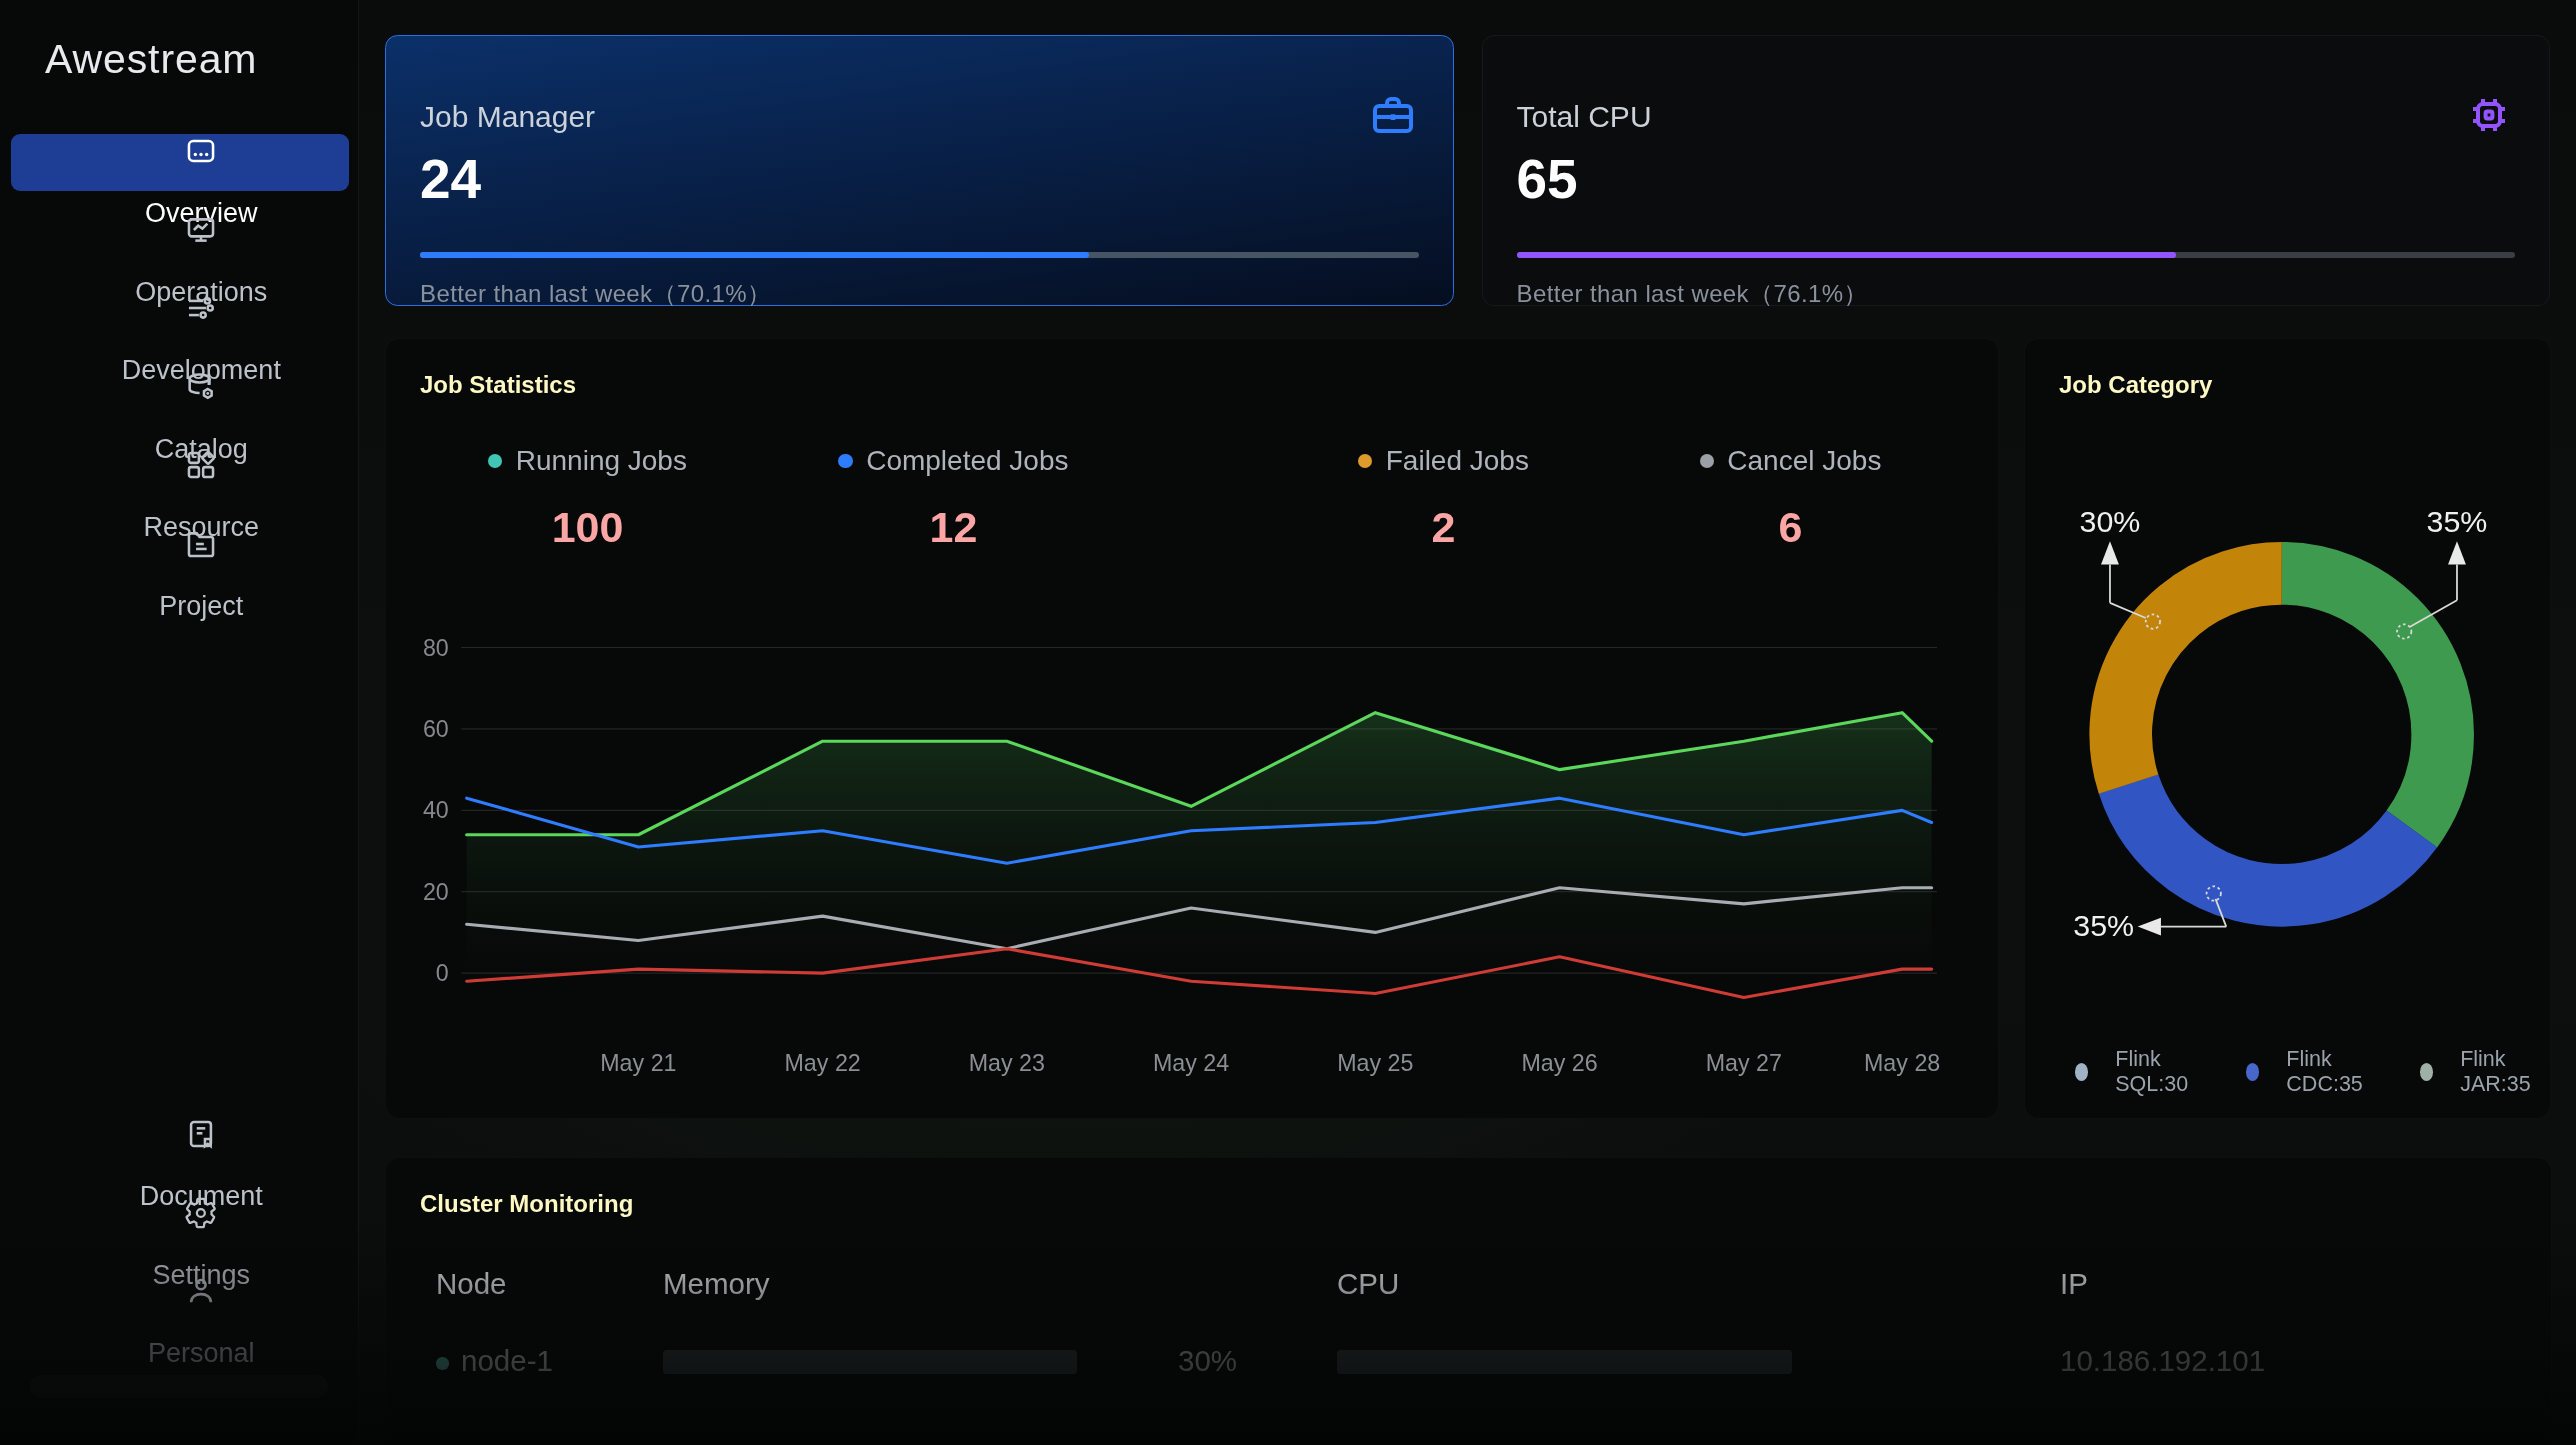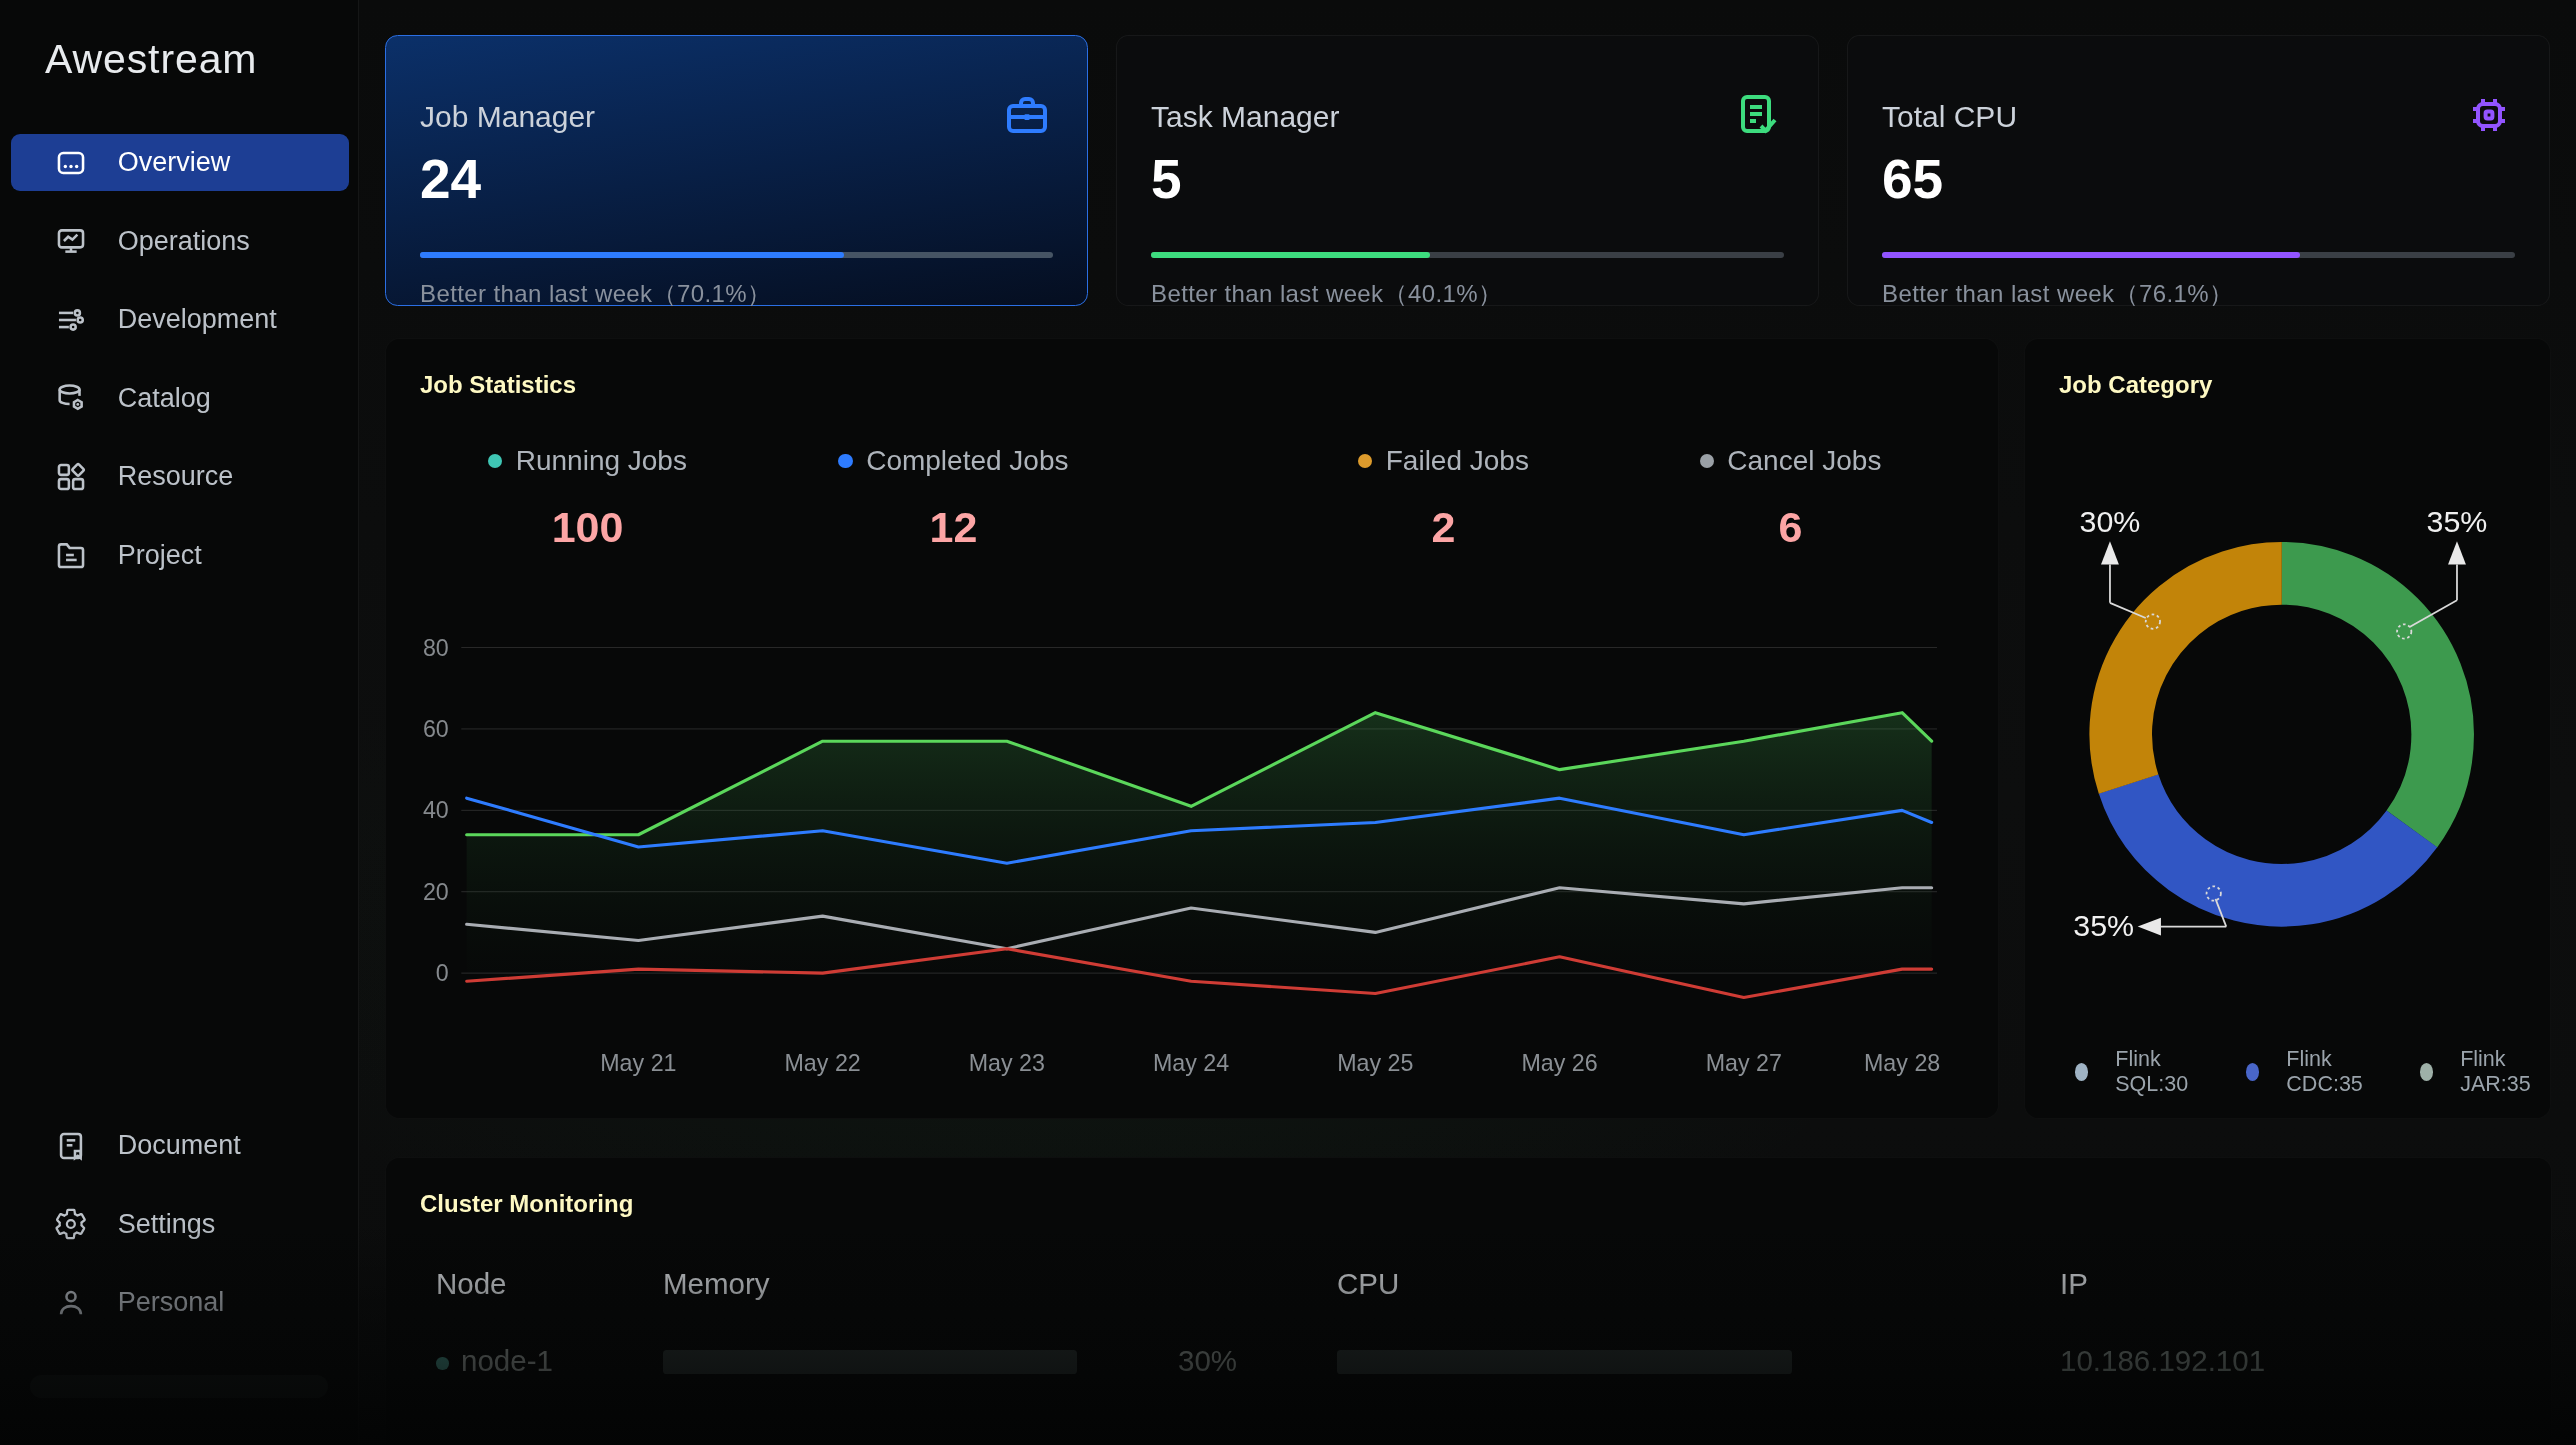--- a/index.html
+++ b/index.html
@@ -11,21 +11,21 @@
   }
   .glow{position:absolute;left:224px;top:537px;width:1699px;height:805px;z-index:0;pointer-events:none;
     background:radial-gradient(closest-side,rgba(38,115,58,0.10),rgba(0,0,0,0));}
   
   .sidebar{position:absolute;left:0;top:0;width:358px;height:1445px;z-index:2;
     background:#070808;border-right:0.9px solid rgba(255,255,255,0.06);}
   .logo{position:absolute;left:45px;top:36px;font-size:41px;font-weight:500;color:#e8ebee;letter-spacing:0.9px;}
   .nav{position:absolute;top:134px;left:10.7px;right:9px;}
   .nav2{position:absolute;top:1117px;left:10.7px;right:9px;}
   .nav-item{display:flex;align-items:center;height:57px;margin-bottom:21.5px;border-radius:9px;
-    padding-left:43px;gap:30px;color:#bcc2c9;font-size:27px;cursor:pointer;}
+    padding-left:43px;gap:30px;color:#bcc2c9;font-size:27px;cursor:pointer;flex-direction:column;}
   .nav-item.active{background:#1d3e94;color:#ffffff;}
   .nav-item .ic{width:34px;height:34px;flex:0 0 34px;display:flex;align-items:center;justify-content:center;}
   .nav-item .ic svg{width:34px;height:34px;}
   .footer-bar{position:absolute;left:29.5px;top:1375px;width:298px;height:23px;border-radius:11.6px;
     background:rgba(150,180,170,0.10);}
   
   .cards{position:absolute;left:385px;top:35px;width:2165px;height:271px;display:flex;gap:28px;z-index:2;}
   .card{position:relative;flex:1;height:271px;border-radius:12.5px;background:#0b0c0d;
     border:0.9px solid rgba(255,255,255,0.05);box-sizing:border-box;cursor:pointer;}
   .card.active{background:linear-gradient(172deg,#0b3069 0%,#081f45 50%,#050e20 100%);
@@ -194,37 +194,20 @@
           <rect x="10.7" y="11.6" width="2.6" height="2.9" rx="0.5" fill="currentColor" stroke="none"></rect>
         </svg>
     </div>
     <div class="card-value">24</div>
     <div class="card-bar">
       <div class="card-bar-fill" style="background: rgb(46, 124, 255); width: 67%;"></div>
     </div>
     <div class="card-sub">Better than last week（70.1%）</div>
   </div>
 
-  <div class="card">
-    <div class="card-title">Task Manager</div>
-    <div class="card-icon" style="color:#3ddc7e">
-      <svg viewBox="0 0 24 24" fill="none" stroke="currentColor" stroke-width="2">
-          <rect x="4.5" y="3" width="13" height="17" rx="2"></rect>
-          <line x1="8" y1="8" x2="14" y2="8"></line>
-          <line x1="8" y1="11.5" x2="14" y2="11.5"></line>
-          <line x1="8" y1="15" x2="11" y2="15"></line>
-          <polyline points="13.5,17.5 15.8,19.8 20.5,14.5"></polyline>
-        </svg>
-    </div>
-    <div class="card-value">5</div>
-    <div class="card-bar">
-      <div class="card-bar-fill" style="background: rgb(61, 220, 126); width: 44%;"></div>
-    </div>
-    <div class="card-sub">Better than last week（40.1%）</div>
-  </div>
 
   <div class="card">
     <div class="card-title">Total CPU</div>
     <div class="card-icon" style="color:#9254ff">
       <svg viewBox="0 0 24 24" fill="none" stroke="currentColor" stroke-width="2">
           <rect x="6.5" y="6.5" width="11" height="11" rx="2.5"></rect>
           <rect x="10.3" y="10.3" width="3.4" height="3.4" rx="0.8"></rect>
           <line x1="9" y1="6.5" x2="9" y2="4"></line>
           <line x1="15" y1="6.5" x2="15" y2="4"></line>
           <line x1="9" y1="17.5" x2="9" y2="20"></line>

